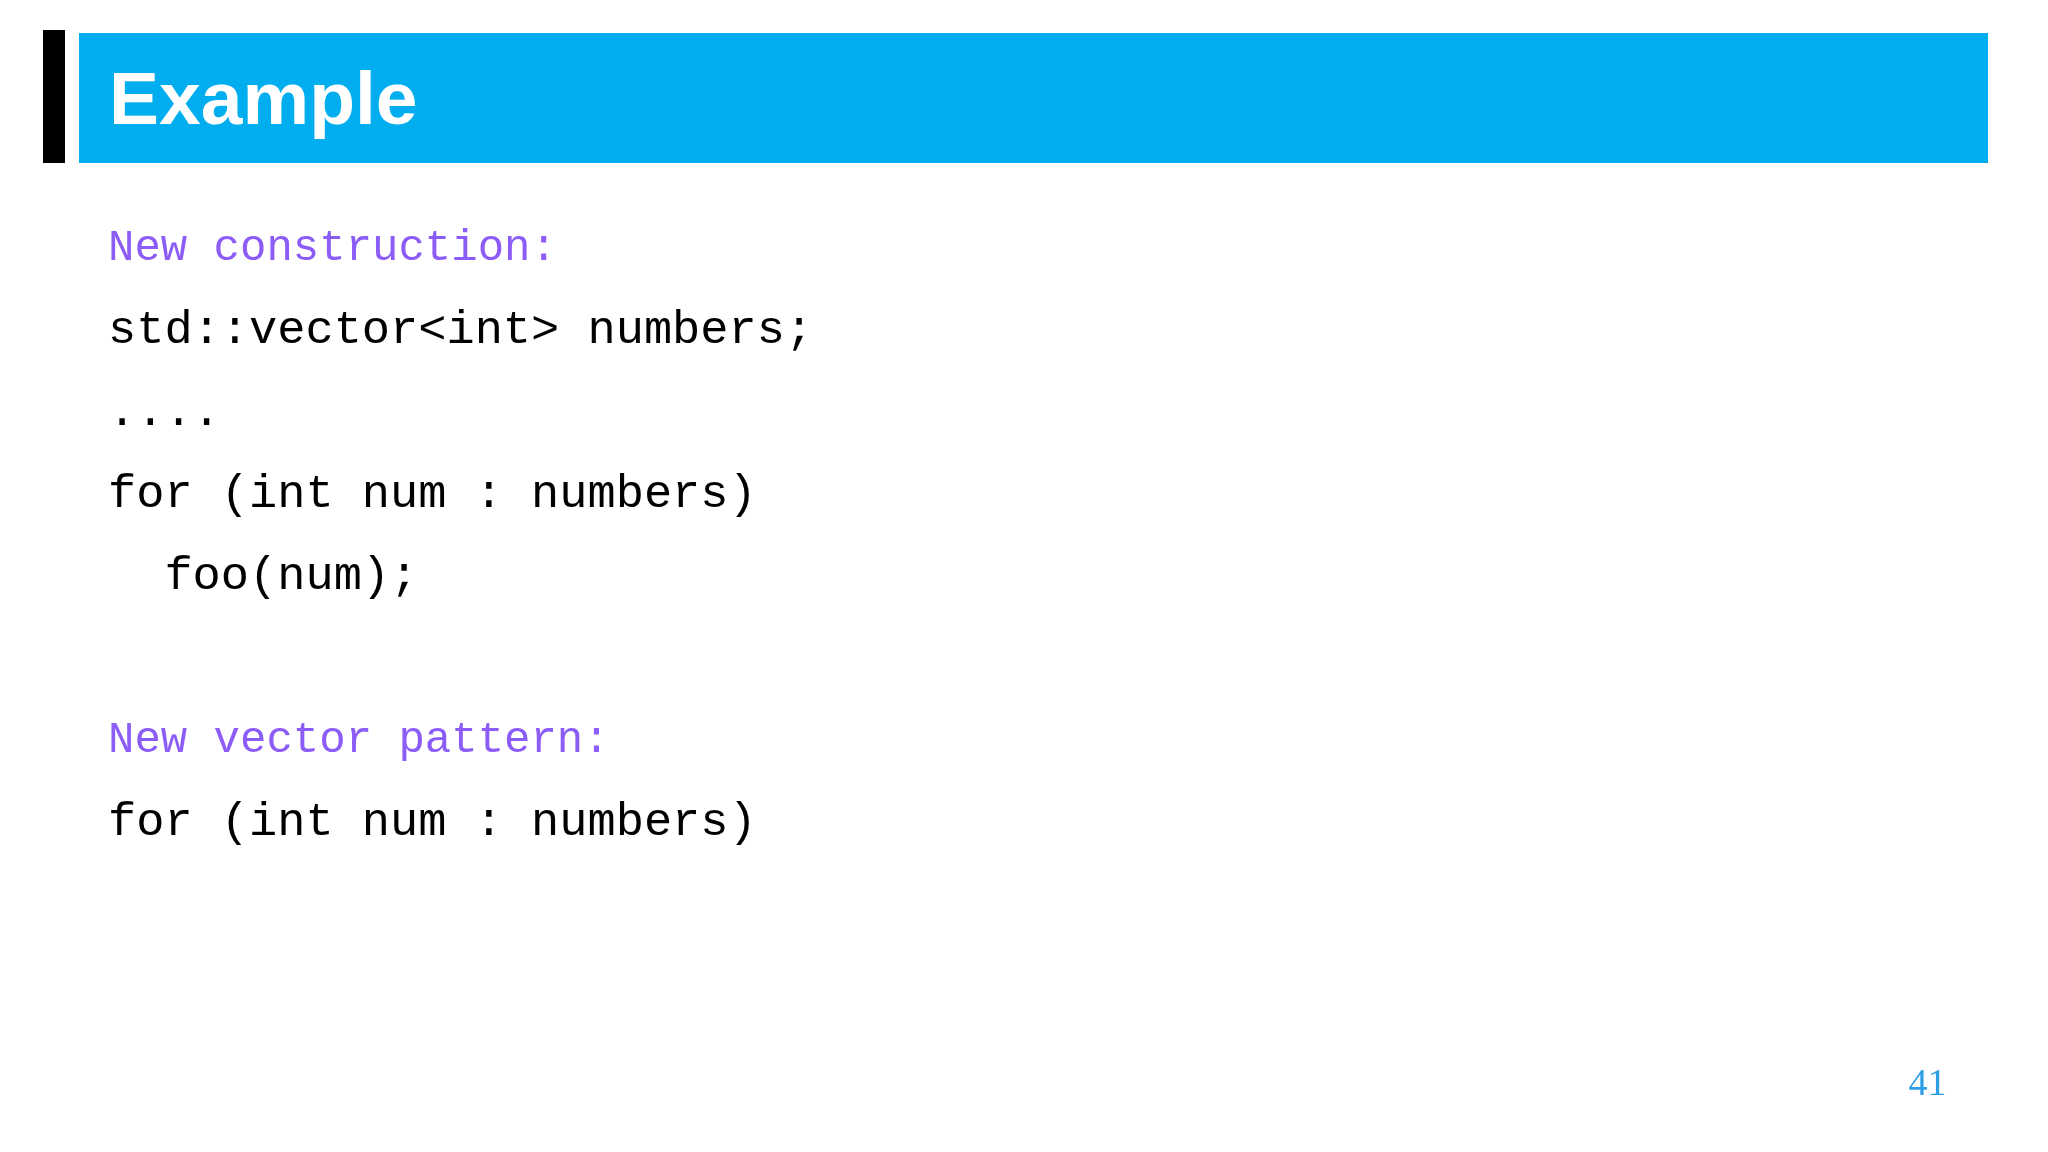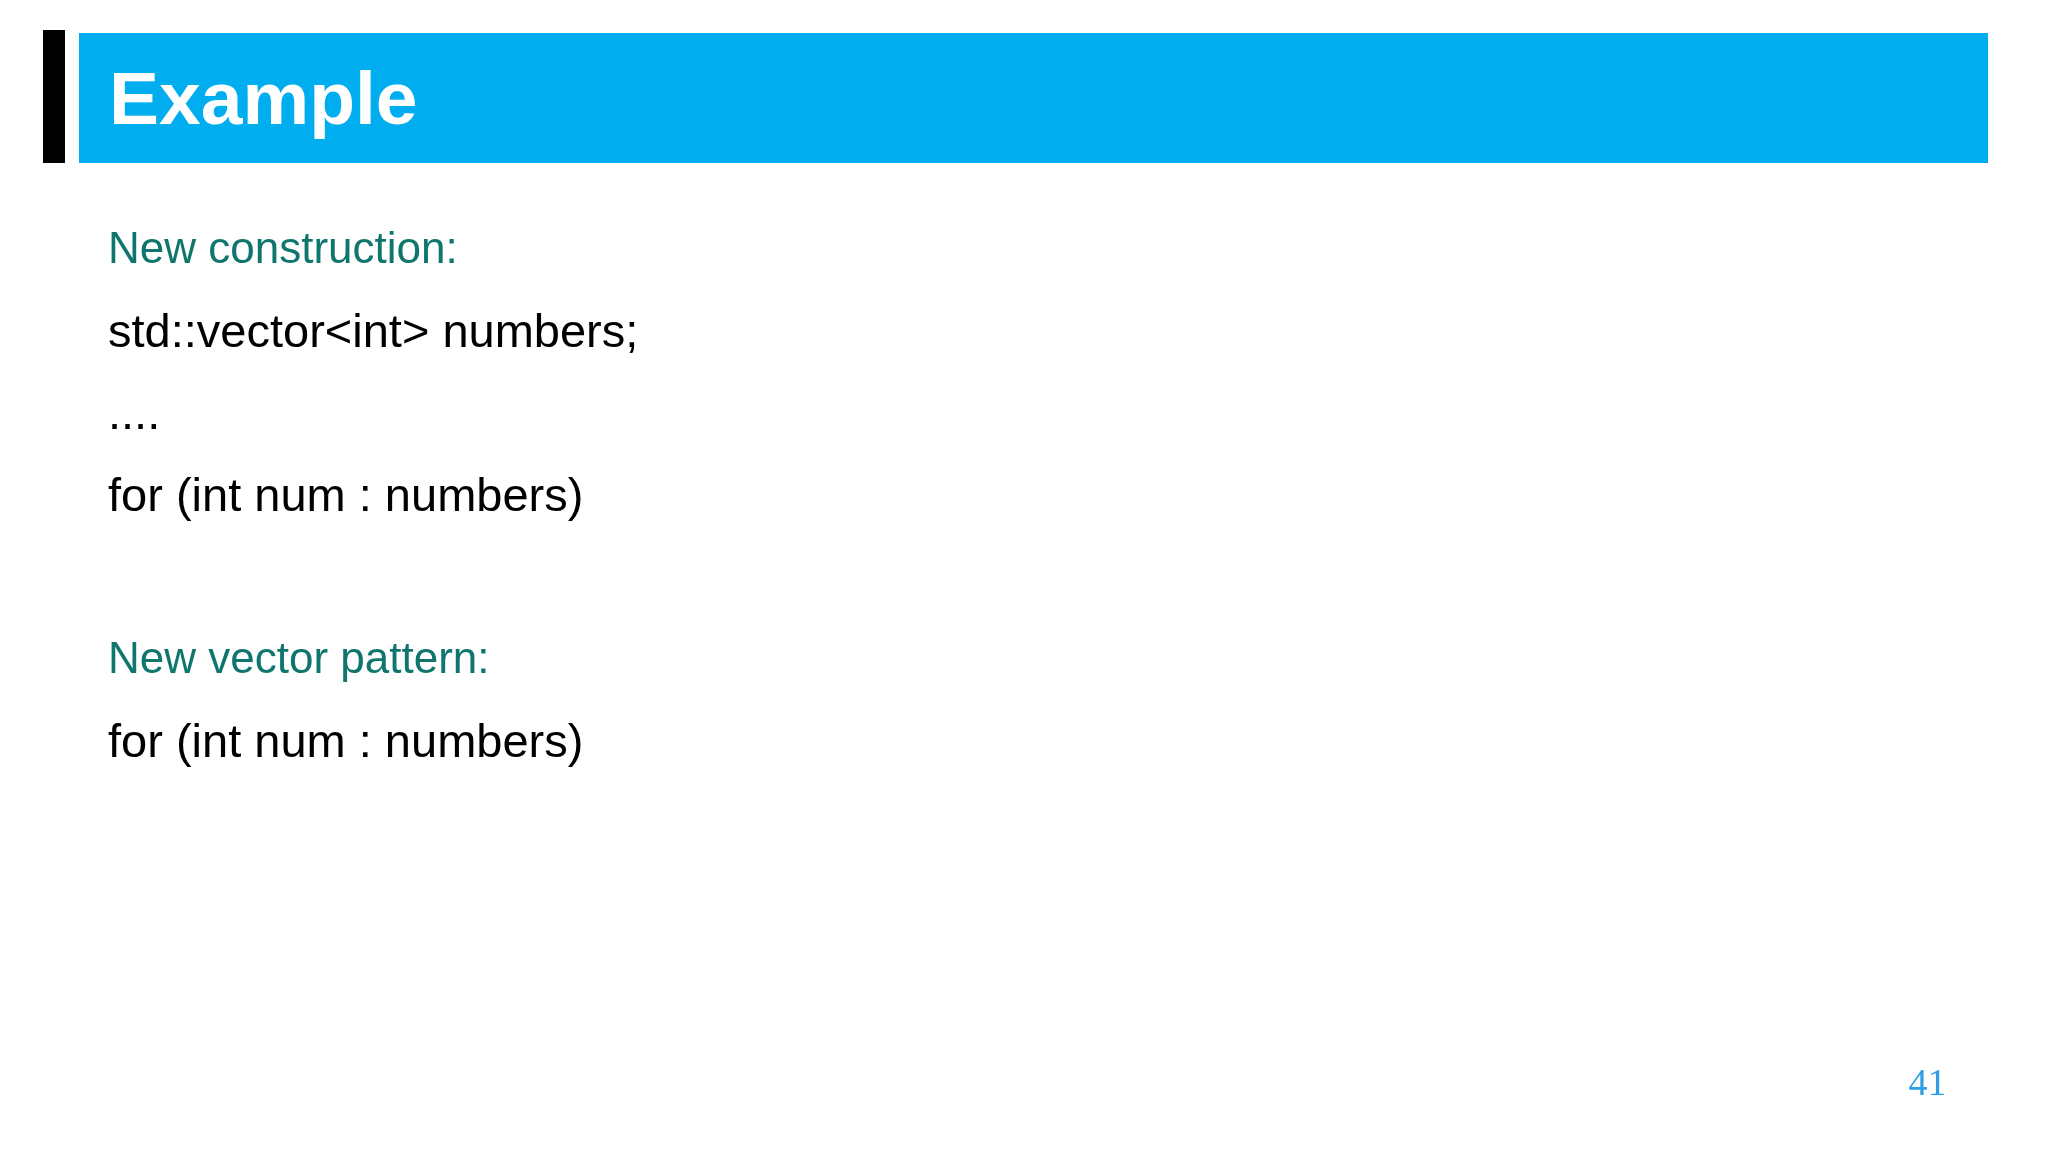--- a/index.html
+++ b/index.html
@@ -49,26 +49,26 @@
     display: flex;
     flex-direction: column;
   }
   .line {
     height: 82px;
     display: flex;
     align-items: center;
     white-space: pre;
   }
   .line.label {
-    font-family: Liberation Sans, sans-serif;
+    font-family: Liberation Mono, monospace;
     font-size: 44px;
-    color: #0f766e;
+    color: #8b5cf6;
   }
   .line.code {
-    font-family: Liberation Sans, sans-serif;
+    font-family: Liberation Mono, monospace;
     font-size: 47px;
     color: #000000;
   }
   .page-number {
     position: absolute;
     top: 1060px;
     left: 1870px;
     width: 115px;
     text-align: center;
     font-size: 38px;
@@ -85,20 +85,21 @@
 
   <div class="header-bar">
     <span class="slide-title">Example</span>
   </div>
 
   <div class="content">
     <div class="line label">New construction:</div>
     <div class="line code">std::vector&lt;int&gt; numbers;</div>
     <div class="line code">....</div>
     <div class="line code">for (int num : numbers)</div>
+    <div class="line code">  foo(num);</div>
     <div class="line code"></div>
     <div class="line label">New vector pattern:</div>
     <div class="line code">for (int num : numbers)</div>
   </div>
 
   <div class="page-number">41</div>
 
 </div>
 
 </body></html>

